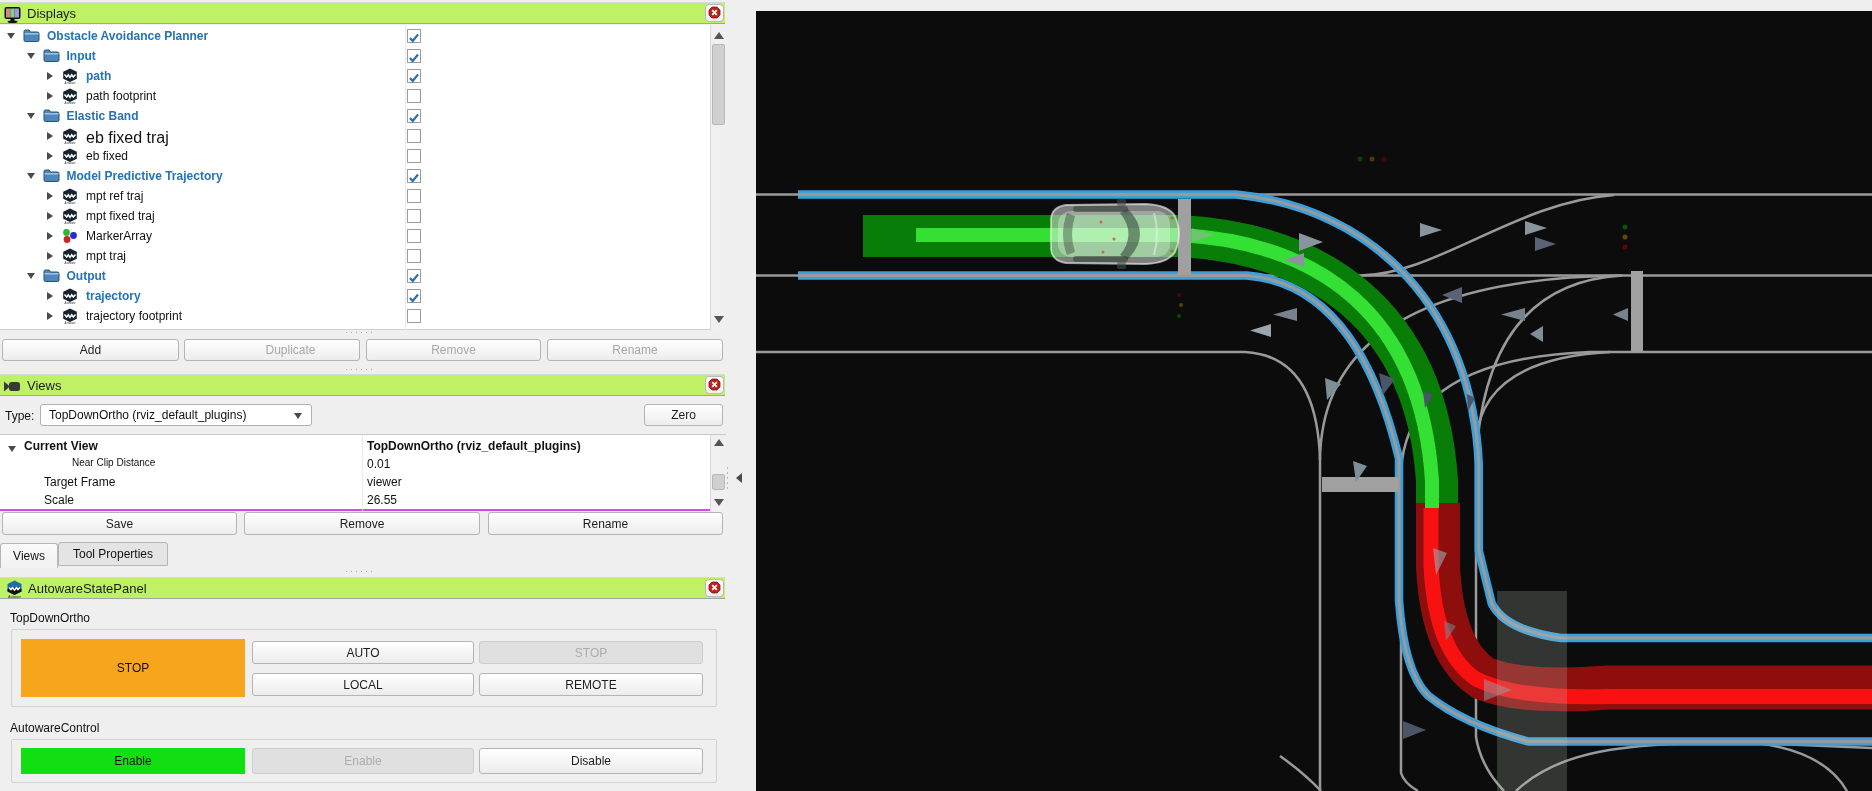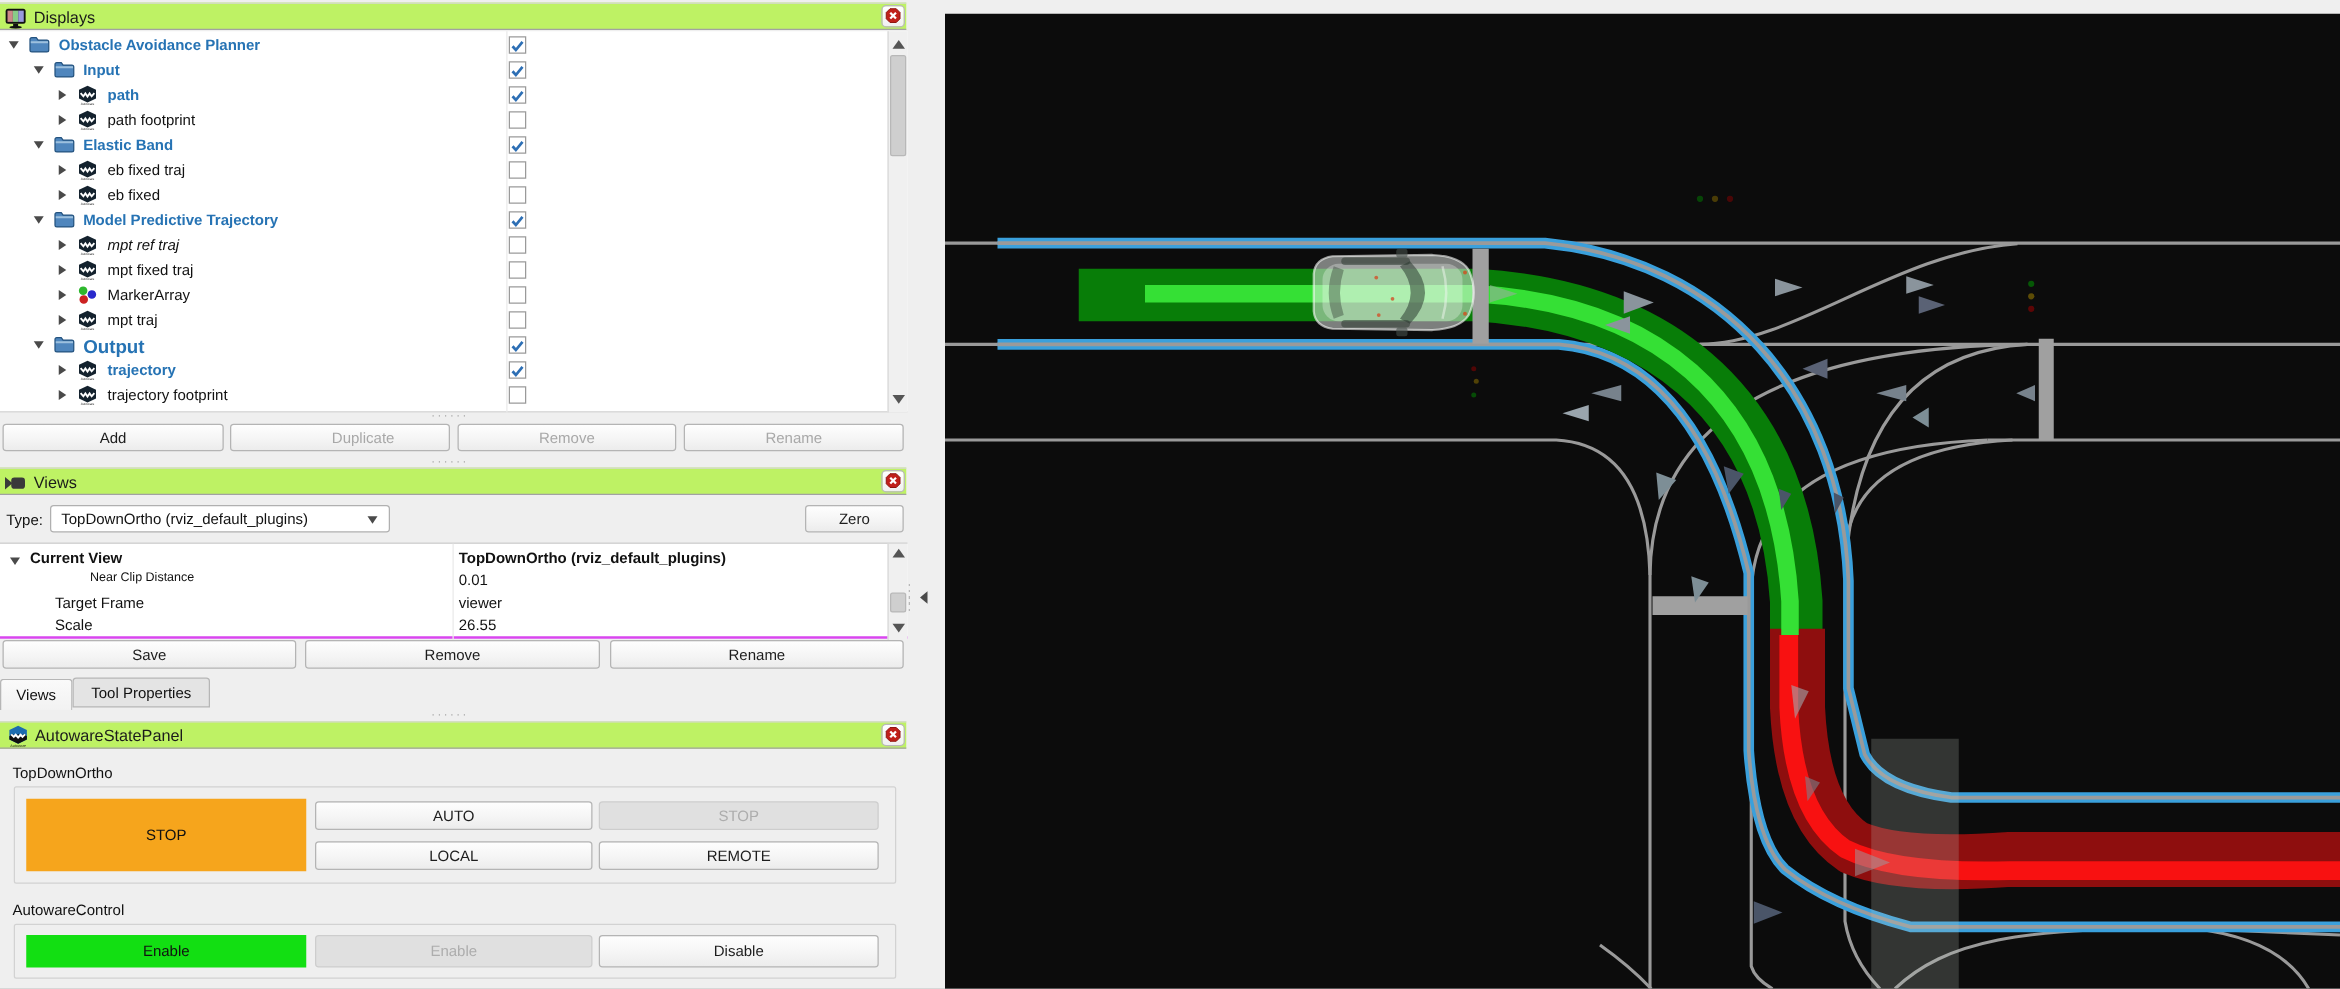--- a/index.html
+++ b/index.html
@@ -93,21 +93,21 @@
 <div class="abs" style="left:66.5px;top:109px;font-size:12px;color:#2673b4;font-weight:bold;">Elastic Band</div>
 <div class="cb" style="top:109px;"><svg width="12" height="12" viewBox="0 0 12 12">
         <path d="M2,6 L4.7,9 L10,2.5" stroke="#2d6fb5" stroke-width="2.2" fill="none"></path>
       </svg></div>
 <div class="arr-r" style="left:47.0px;top:132px;"></div>
 <div class="abs" style="left:62.0px;top:128px;"><svg width="16" height="16" viewBox="0 0 16 16">
         <polygon points="8,0.5 14.8,3.8 14.8,10.8 8,14 1.2,10.8 1.2,3.8" fill="#14222e"></polygon>
         <path d="M2.5,6.5 L4.7,9 L6.3,6.8 L8,9.3 L9.7,6.8 L11.3,9 L13.5,6.5" stroke="#fff" stroke-width="1.5" fill="none"></path>
         <text x="8" y="15.8" font-size="2.6" fill="#333" text-anchor="middle">Autoware</text>
       </svg></div>
-<div class="abs" style="left:86.0px;top:129px;font-size:12px;color:#111;">eb fixed traj</div>
+<div class="abs" style="left:86.0px;top:129px;font-size:16px;color:#111;">eb fixed traj</div>
 <div class="cb" style="top:129px;"></div>
 <div class="arr-r" style="left:47.0px;top:152px;"></div>
 <div class="abs" style="left:62.0px;top:148px;"><svg width="16" height="16" viewBox="0 0 16 16">
         <polygon points="8,0.5 14.8,3.8 14.8,10.8 8,14 1.2,10.8 1.2,3.8" fill="#14222e"></polygon>
         <path d="M2.5,6.5 L4.7,9 L6.3,6.8 L8,9.3 L9.7,6.8 L11.3,9 L13.5,6.5" stroke="#fff" stroke-width="1.5" fill="none"></path>
         <text x="8" y="15.8" font-size="2.6" fill="#333" text-anchor="middle">Autoware</text>
       </svg></div>
 <div class="abs" style="left:86.0px;top:149px;font-size:12px;color:#111;">eb fixed</div>
 <div class="cb" style="top:149px;"></div>
 <div class="arr-d" style="left:26.5px;top:173px;"></div>
@@ -118,21 +118,21 @@
 <div class="abs" style="left:66.5px;top:169px;font-size:12px;color:#2673b4;font-weight:bold;">Model Predictive Trajectory</div>
 <div class="cb" style="top:169px;"><svg width="12" height="12" viewBox="0 0 12 12">
         <path d="M2,6 L4.7,9 L10,2.5" stroke="#2d6fb5" stroke-width="2.2" fill="none"></path>
       </svg></div>
 <div class="arr-r" style="left:47.0px;top:192px;"></div>
 <div class="abs" style="left:62.0px;top:188px;"><svg width="16" height="16" viewBox="0 0 16 16">
         <polygon points="8,0.5 14.8,3.8 14.8,10.8 8,14 1.2,10.8 1.2,3.8" fill="#14222e"></polygon>
         <path d="M2.5,6.5 L4.7,9 L6.3,6.8 L8,9.3 L9.7,6.8 L11.3,9 L13.5,6.5" stroke="#fff" stroke-width="1.5" fill="none"></path>
         <text x="8" y="15.8" font-size="2.6" fill="#333" text-anchor="middle">Autoware</text>
       </svg></div>
-<div class="abs" style="left:86.0px;top:189px;font-size:12px;color:#111;font-style:italic;">mpt ref traj</div>
+<div class="abs" style="left:86.0px;top:189px;font-size:12px;color:#111;">mpt ref traj</div>
 <div class="cb" style="top:189px;"></div>
 <div class="arr-r" style="left:47.0px;top:212px;"></div>
 <div class="abs" style="left:62.0px;top:208px;"><svg width="16" height="16" viewBox="0 0 16 16">
         <polygon points="8,0.5 14.8,3.8 14.8,10.8 8,14 1.2,10.8 1.2,3.8" fill="#14222e"></polygon>
         <path d="M2.5,6.5 L4.7,9 L6.3,6.8 L8,9.3 L9.7,6.8 L11.3,9 L13.5,6.5" stroke="#fff" stroke-width="1.5" fill="none"></path>
         <text x="8" y="15.8" font-size="2.6" fill="#333" text-anchor="middle">Autoware</text>
       </svg></div>
 <div class="abs" style="left:86.0px;top:209px;font-size:12px;color:#111;">mpt fixed traj</div>
 <div class="cb" style="top:209px;"></div>
 <div class="arr-r" style="left:47.0px;top:232px;"></div>
@@ -149,21 +149,21 @@
         <path d="M2.5,6.5 L4.7,9 L6.3,6.8 L8,9.3 L9.7,6.8 L11.3,9 L13.5,6.5" stroke="#fff" stroke-width="1.5" fill="none"></path>
         <text x="8" y="15.8" font-size="2.6" fill="#333" text-anchor="middle">Autoware</text>
       </svg></div>
 <div class="abs" style="left:86.0px;top:249px;font-size:12px;color:#111;">mpt traj</div>
 <div class="cb" style="top:249px;"></div>
 <div class="arr-d" style="left:26.5px;top:273px;"></div>
 <div class="abs" style="left:42.5px;top:268px;"><svg width="17" height="15" viewBox="0 0 17 15">
         <path d="M1,3.5 Q1,2 2.5,2 L6,2 L7.5,4 L14.5,4 Q16,4 16,5.5 L16,12 Q16,13.5 14.5,13.5 L2.5,13.5 Q1,13.5 1,12 Z" fill="#4f86bd" stroke="#24537f" stroke-width="1"></path>
         <path d="M1.6,5 L15.4,5 L15.4,6.6 L1.6,6.6 Z" fill="#9dc0de"></path>
       </svg></div>
-<div class="abs" style="left:66.5px;top:269px;font-size:15px;color:#2673b4;font-weight:bold;">Output</div>
+<div class="abs" style="left:66.5px;top:269px;font-size:12px;color:#2673b4;font-weight:bold;">Output</div>
 <div class="cb" style="top:269px;"><svg width="12" height="12" viewBox="0 0 12 12">
         <path d="M2,6 L4.7,9 L10,2.5" stroke="#2d6fb5" stroke-width="2.2" fill="none"></path>
       </svg></div>
 <div class="arr-r" style="left:47.0px;top:292px;"></div>
 <div class="abs" style="left:62.0px;top:288px;"><svg width="16" height="16" viewBox="0 0 16 16">
         <polygon points="8,0.5 14.8,3.8 14.8,10.8 8,14 1.2,10.8 1.2,3.8" fill="#14222e"></polygon>
         <path d="M2.5,6.5 L4.7,9 L6.3,6.8 L8,9.3 L9.7,6.8 L11.3,9 L13.5,6.5" stroke="#fff" stroke-width="1.5" fill="none"></path>
         <text x="8" y="15.8" font-size="2.6" fill="#333" text-anchor="middle">Autoware</text>
       </svg></div>
 <div class="abs" style="left:86.0px;top:289px;font-size:12px;color:#2673b4;font-weight:bold;">trajectory</div>

